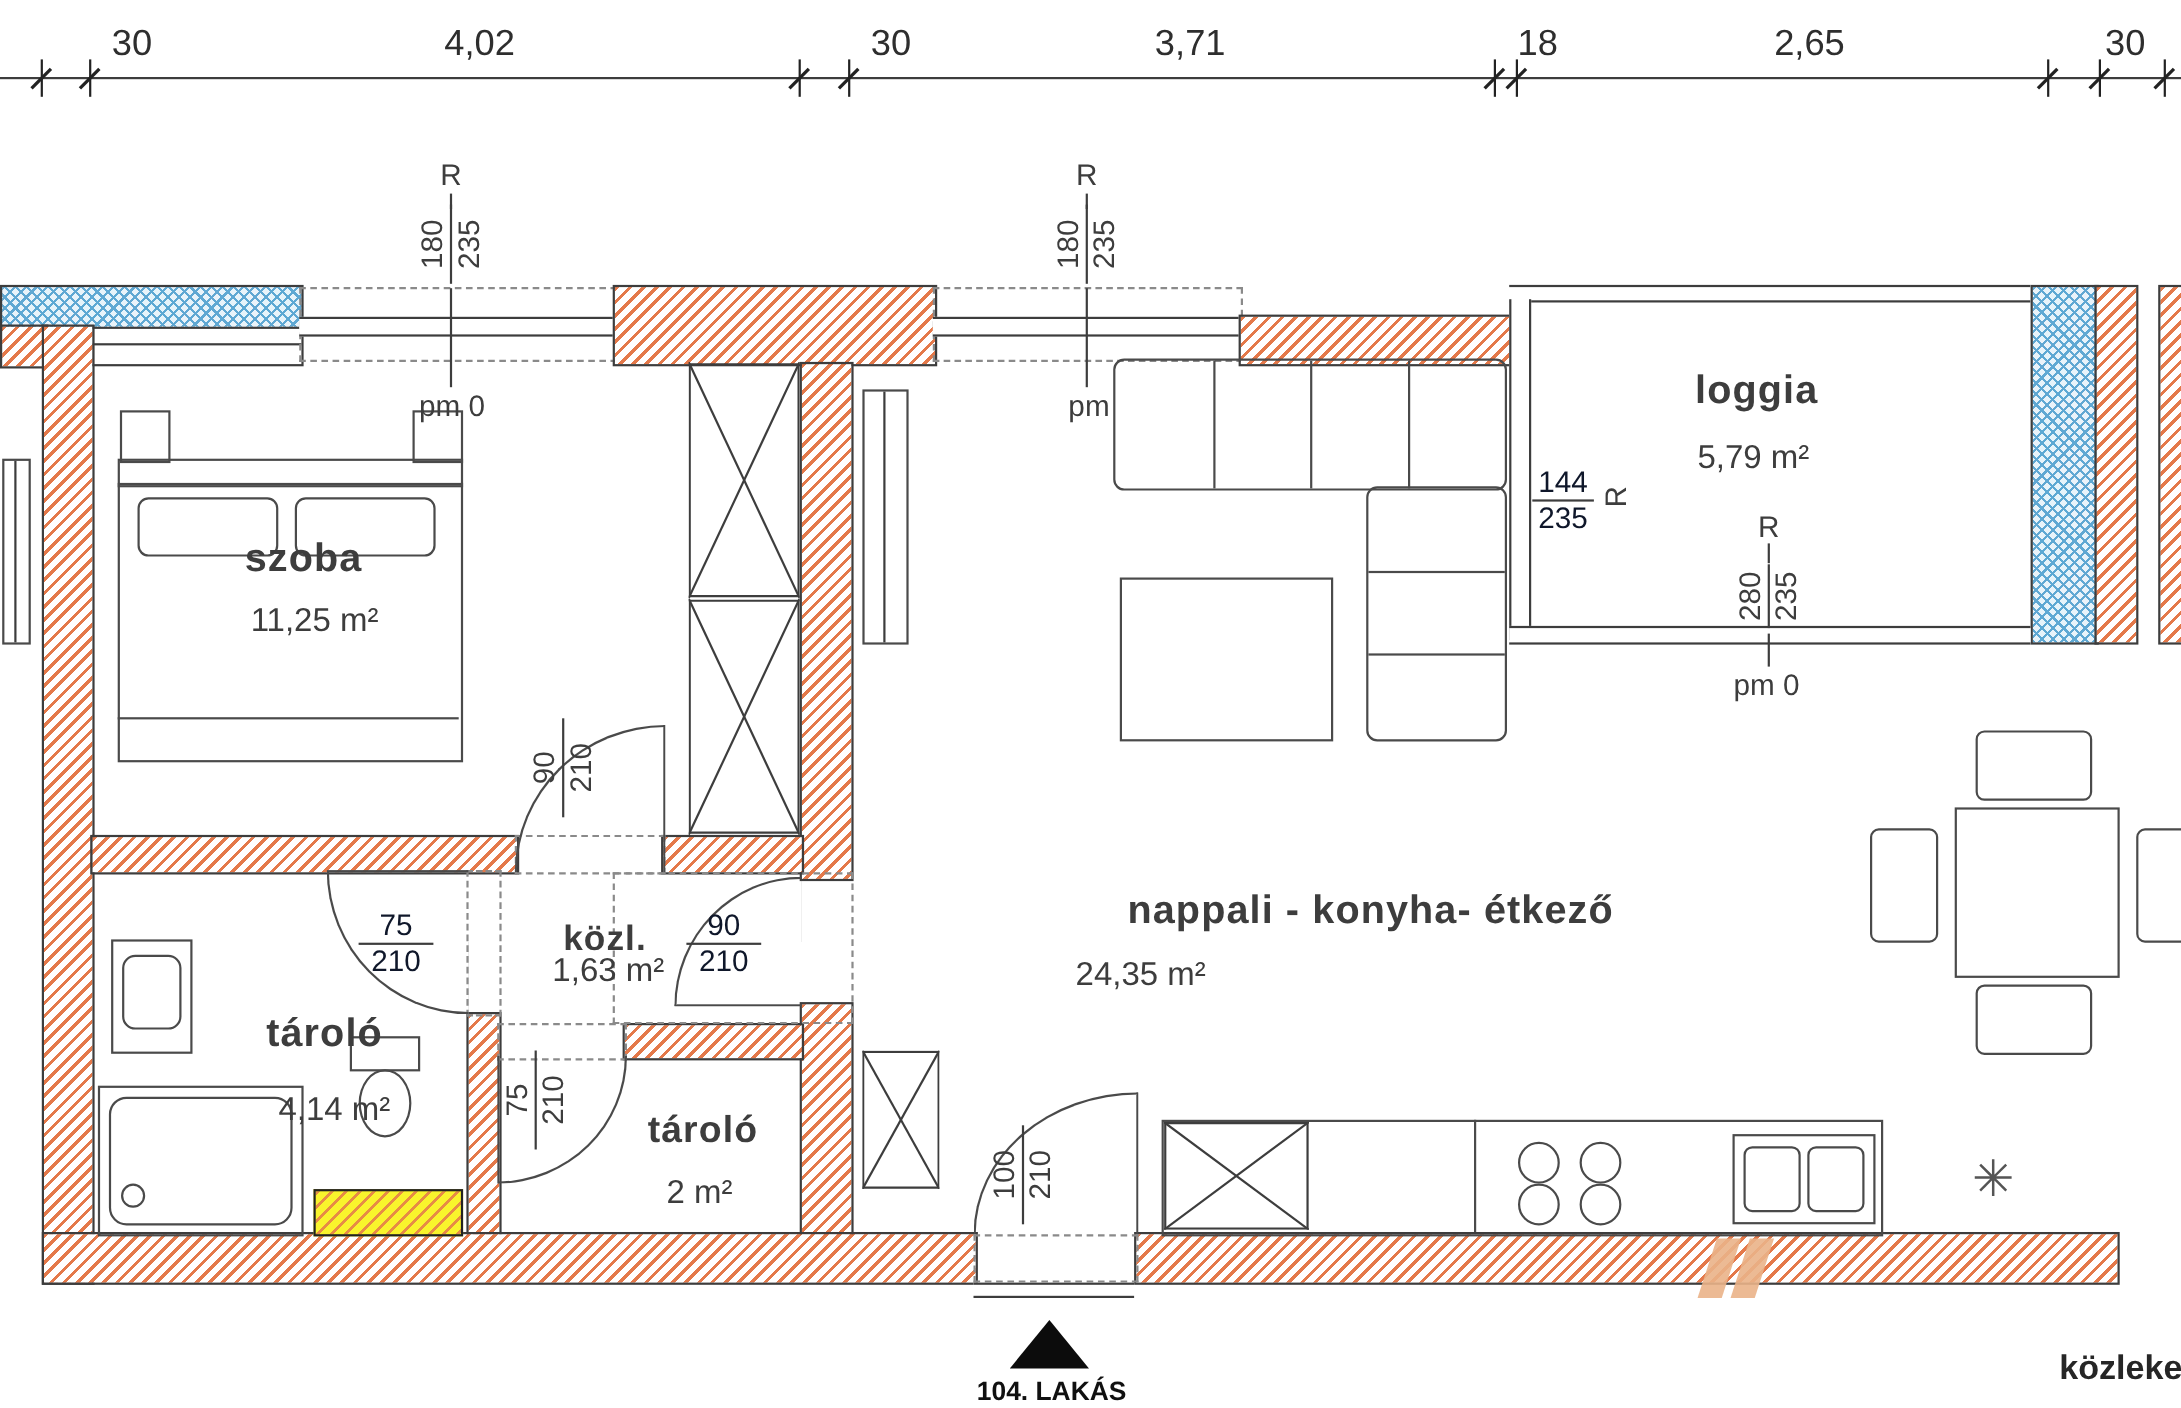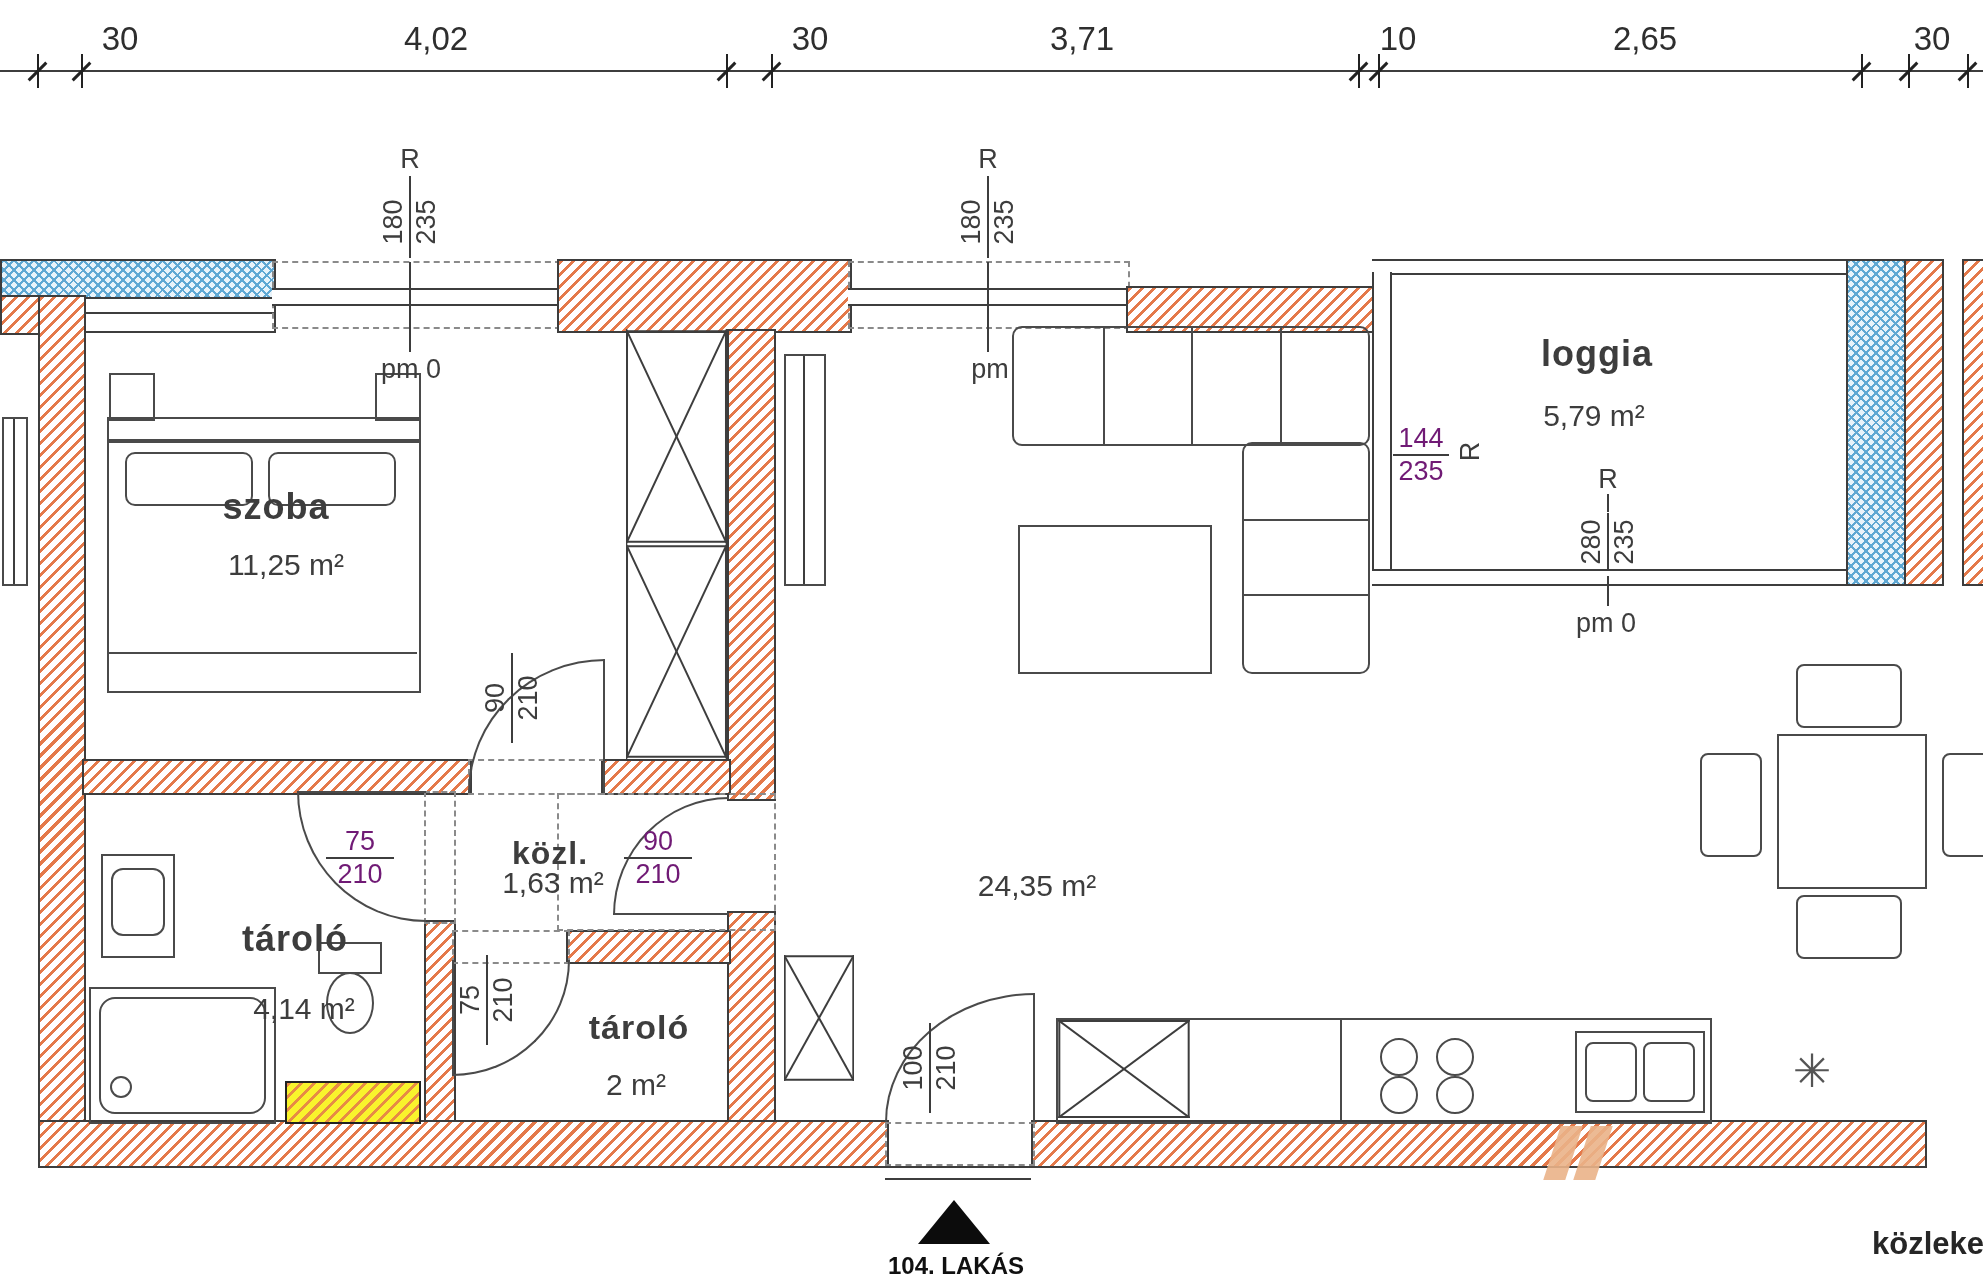--- a/index.html
+++ b/index.html
@@ -18,21 +18,21 @@
   .dbl{position:absolute;background:#fff;border-top:2px solid #3d3d3d;border-bottom:2px solid #3d3d3d;}
   .dashedbox{position:absolute;border:2px dashed #8a8a8a;}
   .tick{position:absolute;width:3px;height:25px;background:#222;transform:rotate(45deg);}
   .dim{position:absolute;font-size:33px;color:#2e2e2e;text-align:center;}
   .room-name{position:absolute;font-weight:600;font-size:36px;color:#3d3d3d;text-align:center;letter-spacing:1px;}
   .room-area{position:absolute;font-size:30px;color:#3d3d3d;text-align:center;}
   .ann{position:absolute;font-size:27px;color:#3d3d3d;text-align:center;}
   .vfrac{position:absolute;display:flex;flex-direction:column;align-items:center;justify-content:center;
          transform:rotate(-90deg);font-size:27px;color:#3d3d3d;line-height:1.0;}
   .hfrac{position:absolute;display:flex;flex-direction:column;align-items:center;justify-content:center;
-         font-size:27px;color:#701a75;line-height:1.0;}
+         font-size:27px;color:#0f172a;line-height:1.0;}
   .bar{display:block;width:90%;height:0;border-top:2px solid #3d3d3d;margin:2px 0;}
   .rrot{position:absolute;transform:rotate(-90deg);font-size:27px;color:#3d3d3d;text-align:center;}
   .xbox{position:absolute;}
   .arc{position:absolute;}
   .mat{position:absolute;border:2px solid #222;background-color:var(--highlight,#f9f42c);
        background-image:repeating-linear-gradient(135deg, rgba(228,121,74,.85) 0 3px, transparent 3px 9px);}
   .triangle{position:absolute;width:0;height:0;border-left:36px solid transparent;
        border-right:36px solid transparent;border-bottom:44px solid #0c0c0c;}
   .wm-text{position:absolute;font-size:78px;font-weight:700;letter-spacing:2px;
        color:var(--watermark,#eab288);opacity:.85;z-index:60;white-space:nowrap;}
@@ -60,21 +60,21 @@
   <div class="tick" style="left:1860px;top:59px;"></div>
   <div class="lineV" style="left:1908px;top:54px;height:34px;background:#222;"></div>
   <div class="tick" style="left:1907px;top:59px;"></div>
   <div class="lineV" style="left:1967px;top:54px;height:34px;background:#222;"></div>
   <div class="tick" style="left:1966px;top:59px;"></div>
 
   <div class="dim" style="left:90px;top:20px;width:60px;">30</div>
   <div class="dim" style="left:376px;top:20px;width:120px;">4,02</div>
   <div class="dim" style="left:780px;top:20px;width:60px;">30</div>
   <div class="dim" style="left:1022px;top:20px;width:120px;">3,71</div>
-  <div class="dim" style="left:1368px;top:20px;width:60px;">10</div>
+  <div class="dim" style="left:1368px;top:20px;width:60px;">18</div>
   <div class="dim" style="left:1585px;top:20px;width:120px;">2,65</div>
   <div class="dim" style="left:1902px;top:20px;width:60px;">30</div>
 
   <div class="hatch-window" style="left:0;top:259px;width:272px;height:38px;"></div>
   <div class="abs" style="left:82px;top:297px;width:190px;height:32px;border:2px solid #3d3d3d;background:#fff;">
     <div class="lineH" style="left:0;top:13px;width:100%;"></div>
   </div>
   <div class="dashedbox" style="left:272px;top:261px;width:285px;height:64px;"></div>
   <div class="glaze" style="left:272px;top:288px;width:285px;height:14px;"></div>
   <div class="hatch-wall" style="left:557px;top:259px;width:291px;height:70px;"></div>
@@ -249,20 +249,21 @@
     <i class="bar"></i>
     <span>210</span>
   </div>
 
   <div class="room-name" style="left:186px;top:486px;width:180px;">szoba</div>
   <div class="room-area" style="left:196px;top:548px;width:180px;">11,25 m²</div>
 
   <div class="room-name" style="left:1497px;top:333px;width:200px;">loggia</div>
   <div class="room-area" style="left:1504px;top:399px;width:180px;">5,79 m²</div>
 
+  <div class="room-name" style="left:966px;top:806px;width:560px;">nappali - konyha- étkező</div>
   <div class="room-area" style="left:947px;top:869px;width:180px;">24,35 m²</div>
 
   <div class="room-name" style="left:480px;top:800px;width:140px;font-size:32px;margin-top:35px;">közl.</div>
   <div class="room-area" style="left:478px;top:866px;width:150px;">1,63 m²</div>
 
   <div class="room-name" style="left:215px;top:918px;width:160px;">tároló</div>
   <div class="room-area" style="left:212px;top:992px;width:184px;">4,14 m²</div>
 
   <div class="room-name" style="left:559px;top:1008px;width:160px;font-size:34px;">tároló</div>
   <div class="room-area" style="left:576px;top:1068px;width:120px;">2 m²</div>

